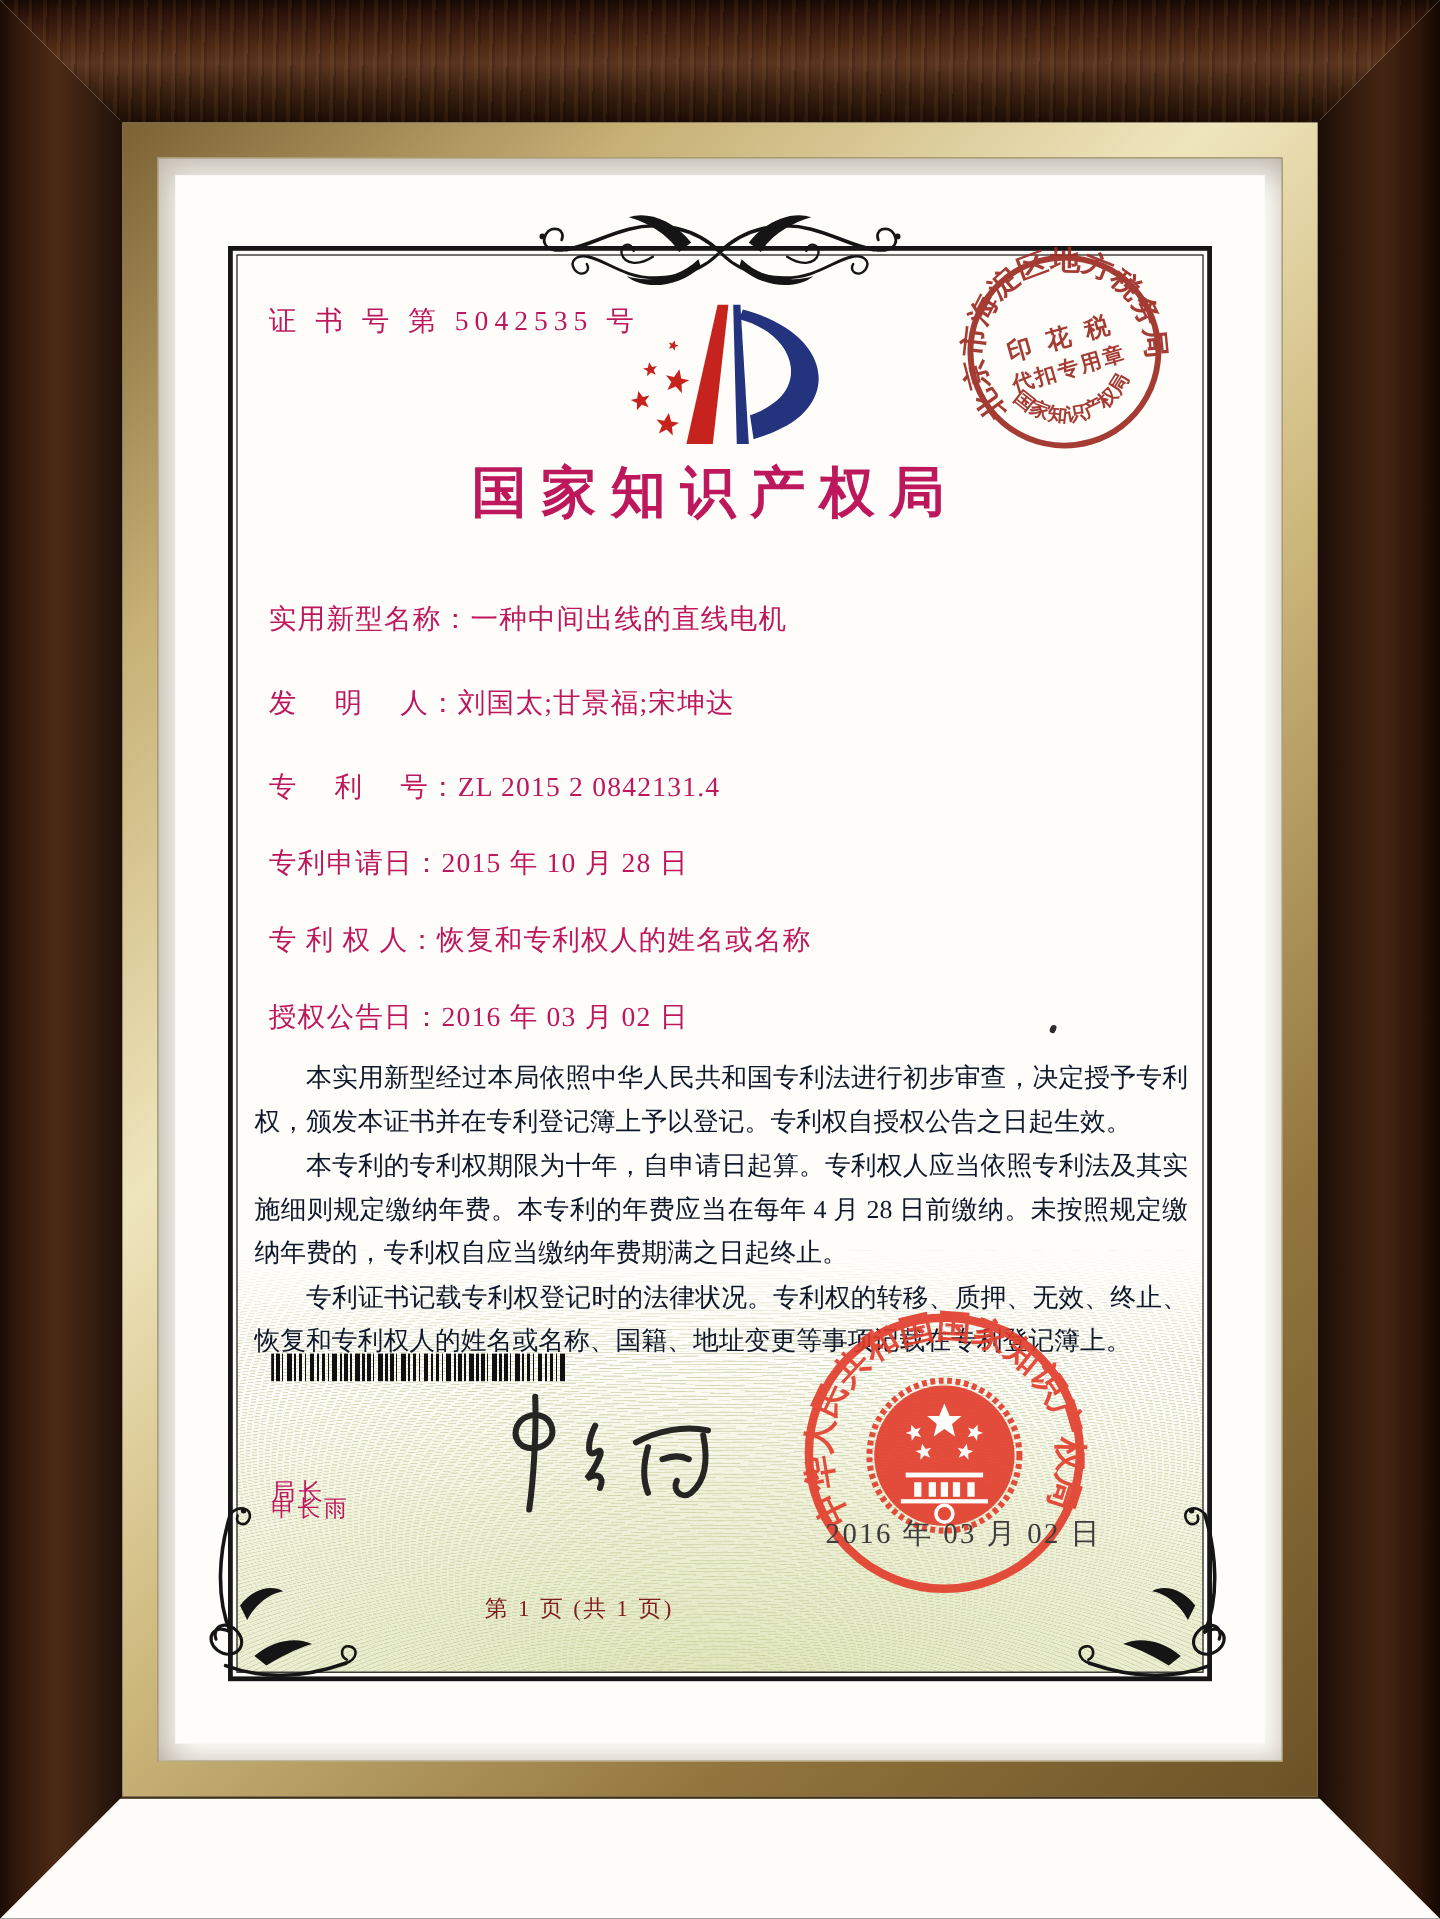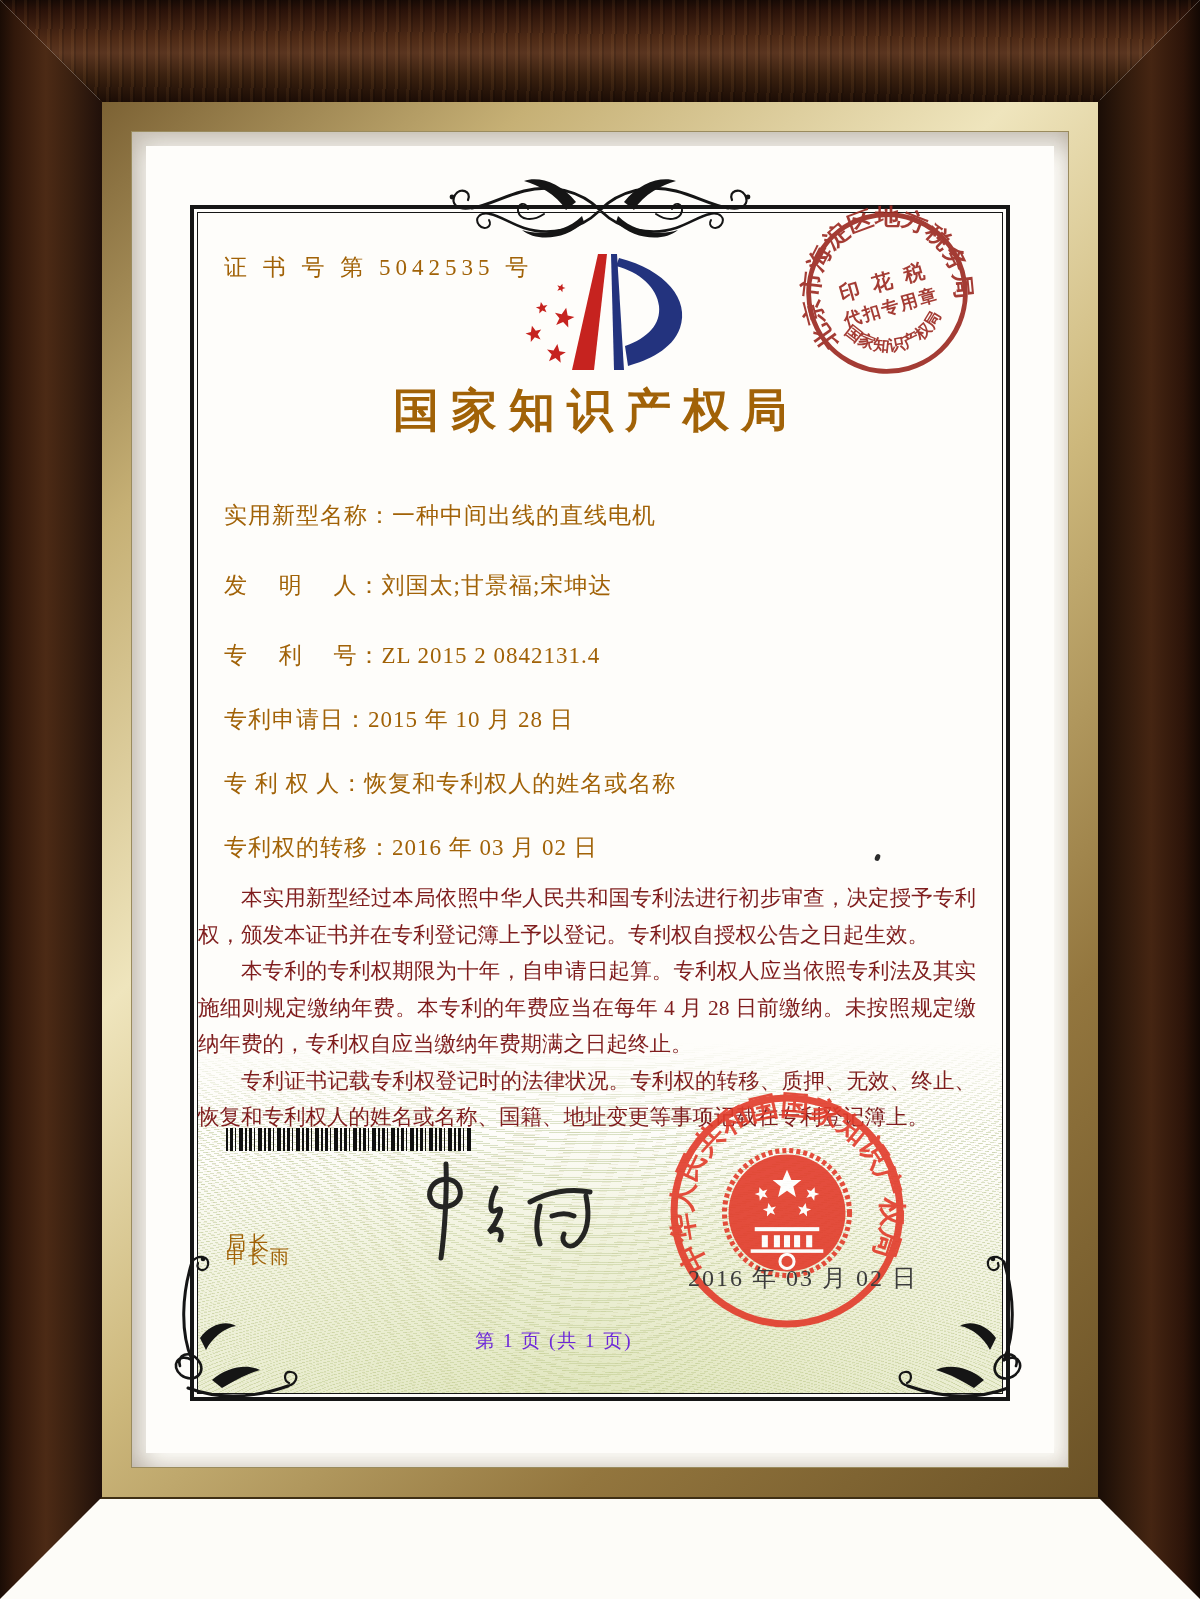--- a/index.html
+++ b/index.html
@@ -32,36 +32,36 @@
   .paper{position:absolute;left:146px;top:146px;width:908px;height:1307px;z-index:12;background:#fefdfa;}
   .bbox{position:absolute;left:44px;top:59px;width:812px;height:1188px;border:4.5px solid #161616;z-index:1;}
   .bbox::after{content:'';position:absolute;inset:3px;border:1.5px solid #161616;}
   .guilloche{position:absolute;left:3px;right:3px;bottom:3px;height:352px;z-index:0;
     background:
       radial-gradient(ellipse 120% 95% at 50% 108%, rgba(196,208,134,.55), rgba(208,216,152,.30) 55%, rgba(216,222,166,0) 88%),
       repeating-radial-gradient(ellipse 150% 110% at 50% 120%, rgba(134,158,74,.30) 0 1.6px, rgba(255,255,255,0) 1.6px 7px),
       repeating-radial-gradient(ellipse 130% 100% at 35% 125%, rgba(160,150,80,.14) 0 1.2px, rgba(255,255,255,0) 1.2px 9px);}
   .guilloche::before{content:'';position:absolute;left:0;right:0;top:0;height:90px;
     background:linear-gradient(180deg,#fefdfa 0%,rgba(254,253,250,0) 100%);}
-  .txt{position:absolute;color:#a16207;z-index:3;}
+  .txt{position:absolute;color:#be185d;z-index:3;}
   .certno{left:78px;top:106px;font-size:23px;letter-spacing:5px;}
   .title{left:44px;top:234px;width:812px;text-align:center;font-size:46px;font-weight:700;letter-spacing:12px;}
   .field{left:78px;font-size:23px;white-space:nowrap;}
   .flabel{letter-spacing:1px;}
   .fvalue{letter-spacing:1px;}
-  .paras{left:52px;top:734px;width:778px;font-size:21.5px;line-height:36.5px;text-align:justify;z-index:3;position:absolute;color:#7f1d1d;}
+  .paras{left:66px;top:734px;width:778px;font-size:21.5px;line-height:36.5px;text-align:justify;z-index:3;position:absolute;color:#0f172a;}
   .paras p{margin:0;text-indent:2em;}
   .barcode{left:80px;top:982px;width:246px;height:23px;z-index:3;position:absolute;
     background:repeating-linear-gradient(90deg,#101010 0 2px,transparent 2px 4px,#101010 4px 7px,transparent 7px 9px,#101010 9px 10px,transparent 10px 13px,#101010 13px 17px,transparent 17px 19px);}
   .signer1{left:80px;top:1084px;font-size:20px;letter-spacing:3px;}
   .signer2{left:80px;top:1098px;font-size:19px;letter-spacing:3px;}
   .sigsvg{position:absolute;left:258px;top:1012px;z-index:4;}
   .sealsvg{position:absolute;left:520px;top:944px;z-index:3;}
   .sealdate{left:542px;top:1116px;font-size:24px;color:#3c3c3c;letter-spacing:2px;z-index:5;}
-  .footerpg{left:258px;top:1182px;width:300px;text-align:center;font-size:19px;color:#6d28d9;letter-spacing:2px;}
+  .footerpg{left:258px;top:1182px;width:300px;font-size:19px;color:#7f1d1d;letter-spacing:2px;}
   .stampsvg{position:absolute;left:648px;top:54px;z-index:4;transform:rotate(-16deg);opacity:.92;}
   .logosvg{position:absolute;left:352px;top:96px;z-index:3;}
   .orn{position:absolute;z-index:2;}
   .speck{position:absolute;left:729px;top:708px;width:5px;height:7px;background:#2c2c2c;border-radius:60% 40% 50% 50%;transform:rotate(20deg);z-index:3;}
 </style>
 </head>
 <body>
 
 <div class="scene">
 
@@ -163,21 +163,21 @@
     <div class="txt field" style="top:494px">
       <span class="flabel">专　 利　 号：</span><span class="fvalue">ZL 2015 2 0842131.4</span>
     </div>
     <div class="txt field" style="top:558px">
       <span class="flabel">专利申请日：</span><span class="fvalue">2015 年 10 月 28 日</span>
     </div>
     <div class="txt field" style="top:622px">
       <span class="flabel">专 利 权 人：</span><span class="fvalue">恢复和专利权人的姓名或名称</span>
     </div>
     <div class="txt field" style="top:686px">
-      <span class="flabel">专利权的转移：</span><span class="fvalue">2016 年 03 月 02 日</span>
+      <span class="flabel">授权公告日：</span><span class="fvalue">2016 年 03 月 02 日</span>
     </div>
 
     <div class="paras">
       <p>本实用新型经过本局依照中华人民共和国专利法进行初步审查，决定授予专利权，颁发本证书并在专利登记簿上予以登记。专利权自授权公告之日起生效。</p>
       <p>本专利的专利权期限为十年，自申请日起算。专利权人应当依照专利法及其实施细则规定缴纳年费。本专利的年费应当在每年 4 月 28 日前缴纳。未按照规定缴纳年费的，专利权自应当缴纳年费期满之日起终止。</p>
       <p>专利证书记载专利权登记时的法律状况。专利权的转移、质押、无效、终止、恢复和专利权人的姓名或名称、国籍、地址变更等事项记载在专利登记簿上。</p>
     </div>
 
     <div class="barcode"></div>
 

